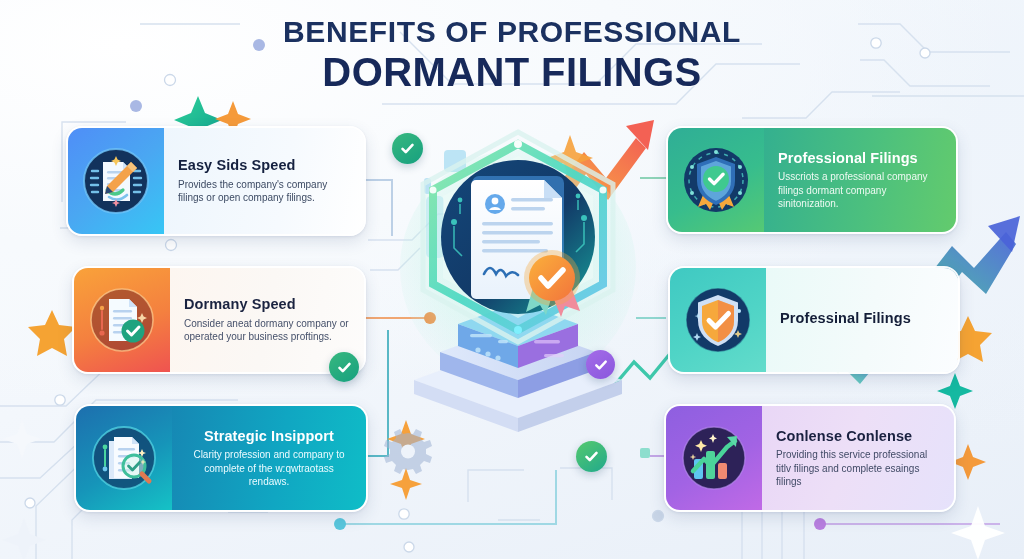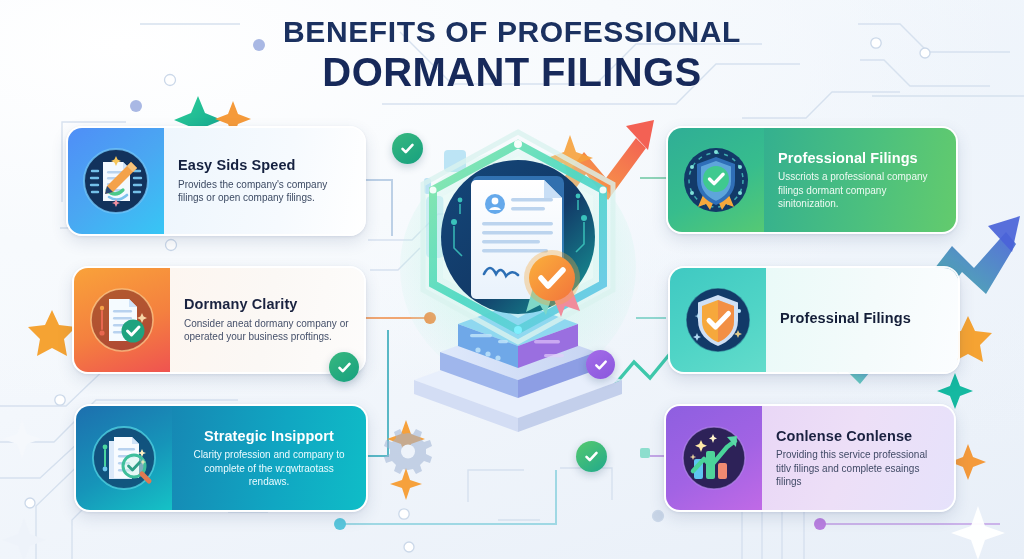--- a/index.html
+++ b/index.html
@@ -442,21 +442,21 @@
           <path d="M17 28 v18"></path>
         </g>
         <circle cx="17" cy="50" r="2.6" fill="#e8674f"></circle>
         <circle cx="17" cy="25" r="2.2" fill="#f4a24a"></circle>
         <circle cx="48" cy="48" r="11.5" fill="#1fa37f"></circle>
         <path d="M42.5 48 l4 4 l7.5 -8" fill="none" stroke="#fff" stroke-width="3" stroke-linecap="round" stroke-linejoin="round"></path>
         <path d="M57 30 l1.6 3.6 L62 35 l-3.4 1.4 L57 40 l-1.6-3.6 L52 35 l3.4-1.4 z" fill="#ffe4b5" opacity=".9"></path>
       </svg>
     </div>
     <div class="body">
-      <div class="c-title">Dormany Clarity</div>
+      <div class="c-title">Dormany Speed</div>
       <div class="c-desc">Consider aneat dormany company or operated your business proftings.</div>
     </div>
   </div>
 
   <div class="card" id="card-l3">
     <div class="iconpane">
       <svg width="74" height="74" viewBox="0 0 74 74">
         <circle cx="37" cy="37" r="31" fill="#10436f" opacity=".8"></circle>
         <circle cx="37" cy="37" r="31" fill="none" stroke="#53d7e6" stroke-width="1.8" opacity=".75"></circle>
         <path d="M22 20 h17 l6 6 v32 h-23 z" fill="#dceafa"></path>

